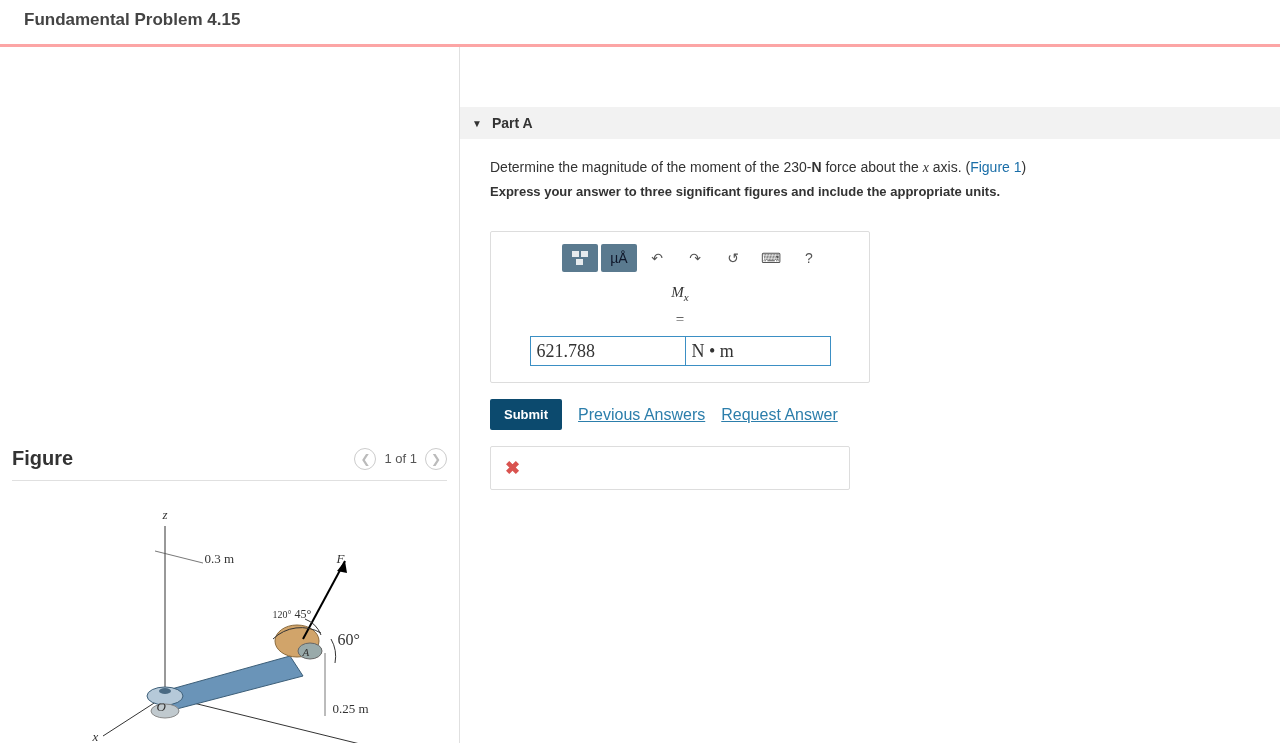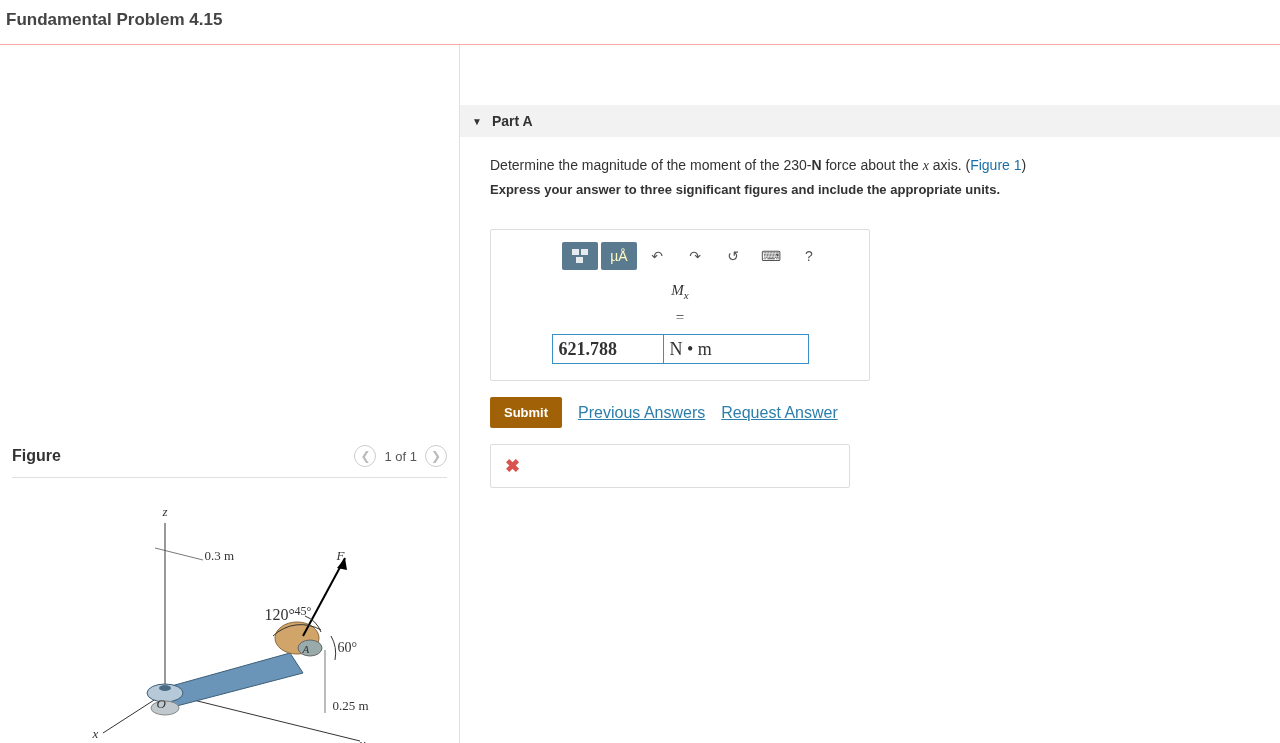--- a/index.html
+++ b/index.html
@@ -3,22 +3,22 @@
   <meta charset="utf-8">
   <style>
     * { box-sizing: border-box; margin: 0; padding: 0; }
     body {
       font-family: Arial, Helvetica, sans-serif;
       background: #fff;
       color: #333;
       font-size: 13px;
     }
     .page-header {
-      padding: 10px 6px 14px;
-      border-bottom: 1px solid #fca5a5;
+      padding: 10px 24px 14px;
+      border-bottom: 3px solid #fca5a5;
       font-size: 17px;
       font-weight: bold;
       color: #444;
     }
     .page-body {
       display: flex;
       min-height: 700px;
     }
     .left-col {
       flex: 0 0 460px;
@@ -33,21 +33,21 @@
     }
     .figure-spacer { flex: 0 0 400px; }
     .figure-header {
       display: flex;
       align-items: center;
       justify-content: space-between;
       border-bottom: 1px solid #e0e0e0;
       padding-bottom: 10px;
       margin-bottom: 8px;
     }
-    .figure-title { font-size: 16px; font-weight: bold; color: #333; }
+    .figure-title { font-size: 20px; font-weight: bold; color: #333; }
     .figure-nav { display: flex; align-items: center; gap: 8px; font-size: 13px; color: #555; }
     .nav-circle {
       width: 22px; height: 22px;
       border: 1px solid #ccc;
       border-radius: 50%;
       display: flex; align-items: center; justify-content: center;
       color: #bbb;
       font-size: 12px;
       cursor: pointer;
       background: #fff;
@@ -98,21 +98,21 @@
       color: #555;
       border-radius: 2px;
     }
     .tool-btn.main {
       background: #5a7a8f;
       color: #fff;
       margin-right: 1px;
     }
     .tool-btn.main2 {
       background: #5a7a8f;
-      color: #fef9c3;
+      color: #0f172a;
     }
     .answer-row {
       display: flex;
       align-items: center;
       gap: 8px;
       flex-direction: column;
     }
     .eq-label {
       font-family: Georgia, 'Times New Roman', serif;
       font-style: italic;
@@ -122,27 +122,27 @@
     .eq { font-family: Georgia, 'Times New Roman', serif; font-size: 15px; }
     .val-input, .unit-input {
       height: 30px;
       border: 1px solid #3b8fc4;
       font-family: Georgia, 'Times New Roman', serif;
       font-size: 18px;
       padding: 2px 6px;
       color: #333;
       background: #fff;
     }
-    .val-input { width: 112px; font-weight: bold; }
+    .val-input { width: 156px; }
     .unit-input { width: 145px; border-left: none;}
     .inp-wrap { display:flex; }
 
     .actions-row { display: flex; align-items: center; gap: 16px; margin-bottom: 16px; }
     .submit-btn {
-      background: #a16207;
+      background: #0c4a6e;
       color: #fff;
       border: none;
       padding: 8px 14px;
       font-size: 13px;
       font-weight: bold;
       cursor: pointer;
       border-radius: 2px;
     }
     .action-link { color: #2c7eab; text-decoration: underline; cursor: pointer; font-size: 16px; }
 
@@ -215,22 +215,22 @@
         </svg>
         <span class="fig-label" style="left:78px;top:6px;font-style:italic">z</span>
         <span class="fig-label" style="left:8px;top:228px;font-style:italic">x</span>
         <span class="fig-label" style="left:275px;top:238px;font-style:italic">y</span>
         <span class="fig-label" style="left:72px;top:198px;font-style:italic">O</span>
         <span class="fig-label" style="left:252px;top:50px;font-style:italic">F</span>
         <span class="fig-label" style="left:218px;top:145px;font-style:italic;font-size:11px">A</span>
         <span class="fig-label" style="left:120px;top:50px">0.3 m</span>
         <span class="fig-label" style="left:248px;top:200px">0.25 m</span>
         <span class="fig-label" style="left:210px;top:106px;font-size:12px">45°</span>
-        <span class="fig-label" style="left:253px;top:142px;font-size:14px">60°</span>
-        <span class="fig-label" style="left:180px;top:108px;font-size:16px">120°</span>
+        <span class="fig-label" style="left:253px;top:130px;font-size:16px">60°</span>
+        <span class="fig-label" style="left:188px;top:108px;font-size:10px">120°</span>
       </div>
     </div>
   </div>
 
   <div class="right-col">
     <div class="part-section">
       <div class="part-header">
         <span class="tri">▼</span>
         <span>Part A</span>
       </div>

